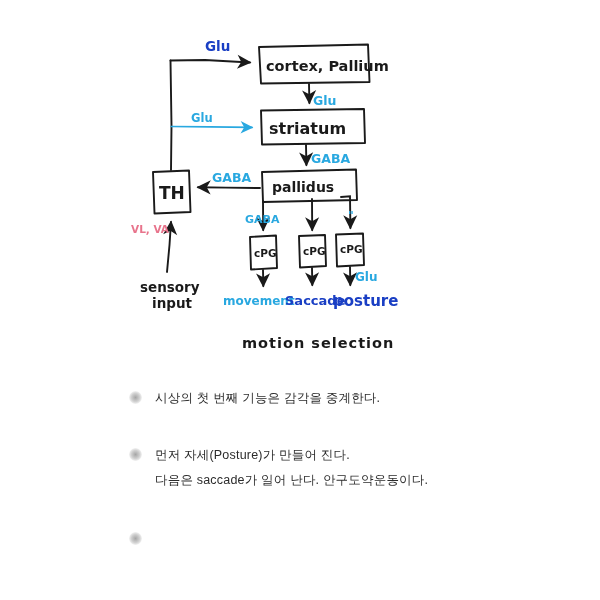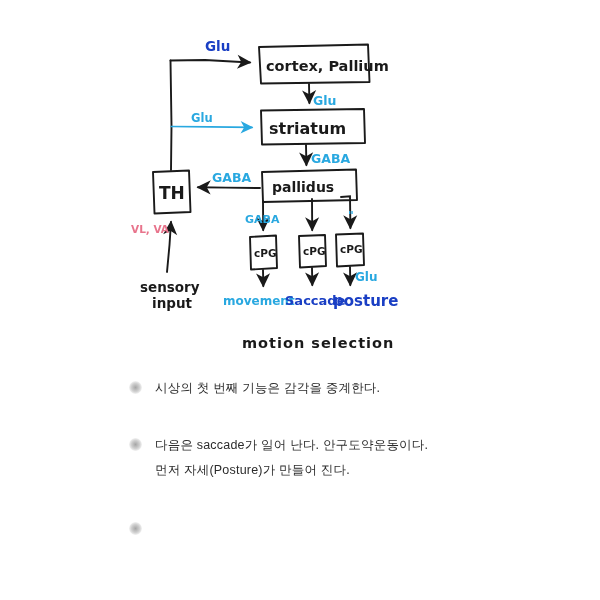--- a/index.html
+++ b/index.html
@@ -29,21 +29,21 @@
     height: 380px;
   }
   #diagram svg {
     display: block;
   }
 
   
   #notes {
     position: absolute;
     left: 0;
-    top: 376px;
+    top: 386px;
     width: 600px;
   }
   .note-block {
     display: flex;
     align-items: flex-start;
     margin: 0 0 0 0;
     padding: 0;
   }
   .bullet {
     width: 13px;
@@ -194,22 +194,22 @@
       <div class="note-lines">
         <div class="note-line">시상의 첫 번째 기능은 감각을 중계한다.</div>
       </div>
     </div>
 
     <div class="gap-lg"></div>
 
     <div class="note-block">
       <div class="bullet"></div>
       <div class="note-lines">
+        <div class="note-line">먼저 자세(Posture)가 만들어 진다.</div>
         <div class="note-line">다음은 saccade가 일어 난다. 안구도약운동이다.</div>
-        <div class="note-line">먼저 자세(Posture)가 만들어 진다.</div>
       </div>
     </div>
 
     <div class="gap-md"></div>
 
     <div class="note-block">
       <div class="bullet"></div>
     </div>
 
   </div>

